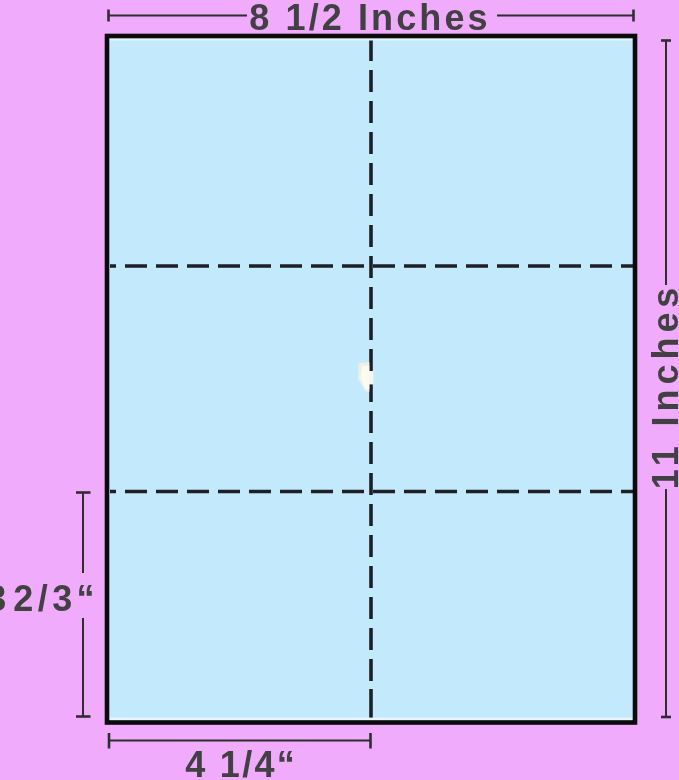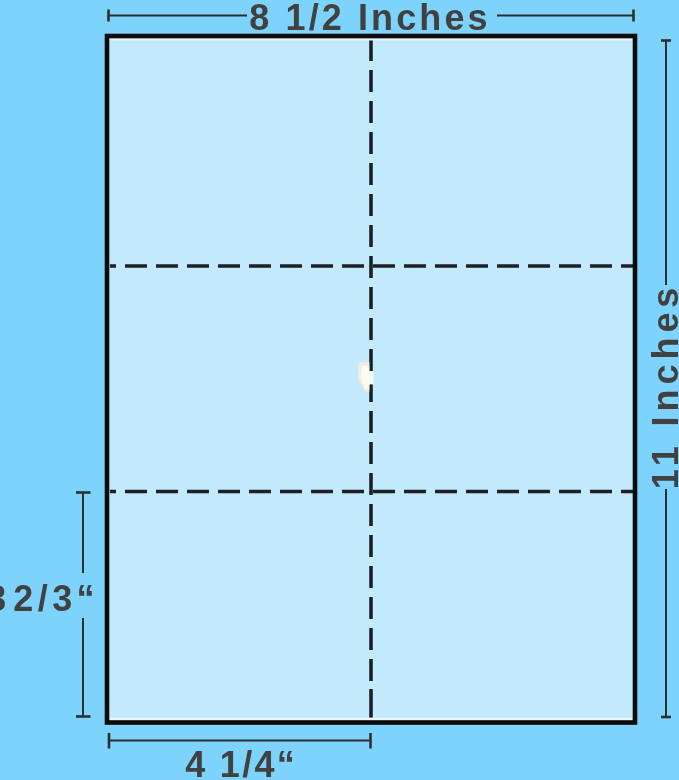--- a/index.html
+++ b/index.html
@@ -1,16 +1,16 @@
 <!DOCTYPE html>
 <html><head>
 <meta charset="utf-8">
 <style>
   html,body{margin:0;padding:0;background:#ffffff;}
-  #canvas{position:relative;width:679px;height:780px;background:#7dd3fc;overflow:hidden;}
+  #canvas{position:relative;width:679px;height:780px;background:#f0abfc;overflow:hidden;}
   svg{display:block;}
   text{font-family:"Liberation Sans",sans-serif;font-weight:bold;fill:#414141;}
 </style>
 </head>
 <body>
 <div id="canvas">
 <svg width="679" height="780" viewBox="0 0 679 780">
   <defs>
         <filter id="soft" x="-20%" y="-20%" width="140%" height="140%">
           <feGaussianBlur stdDeviation="0.7"></feGaussianBlur>

